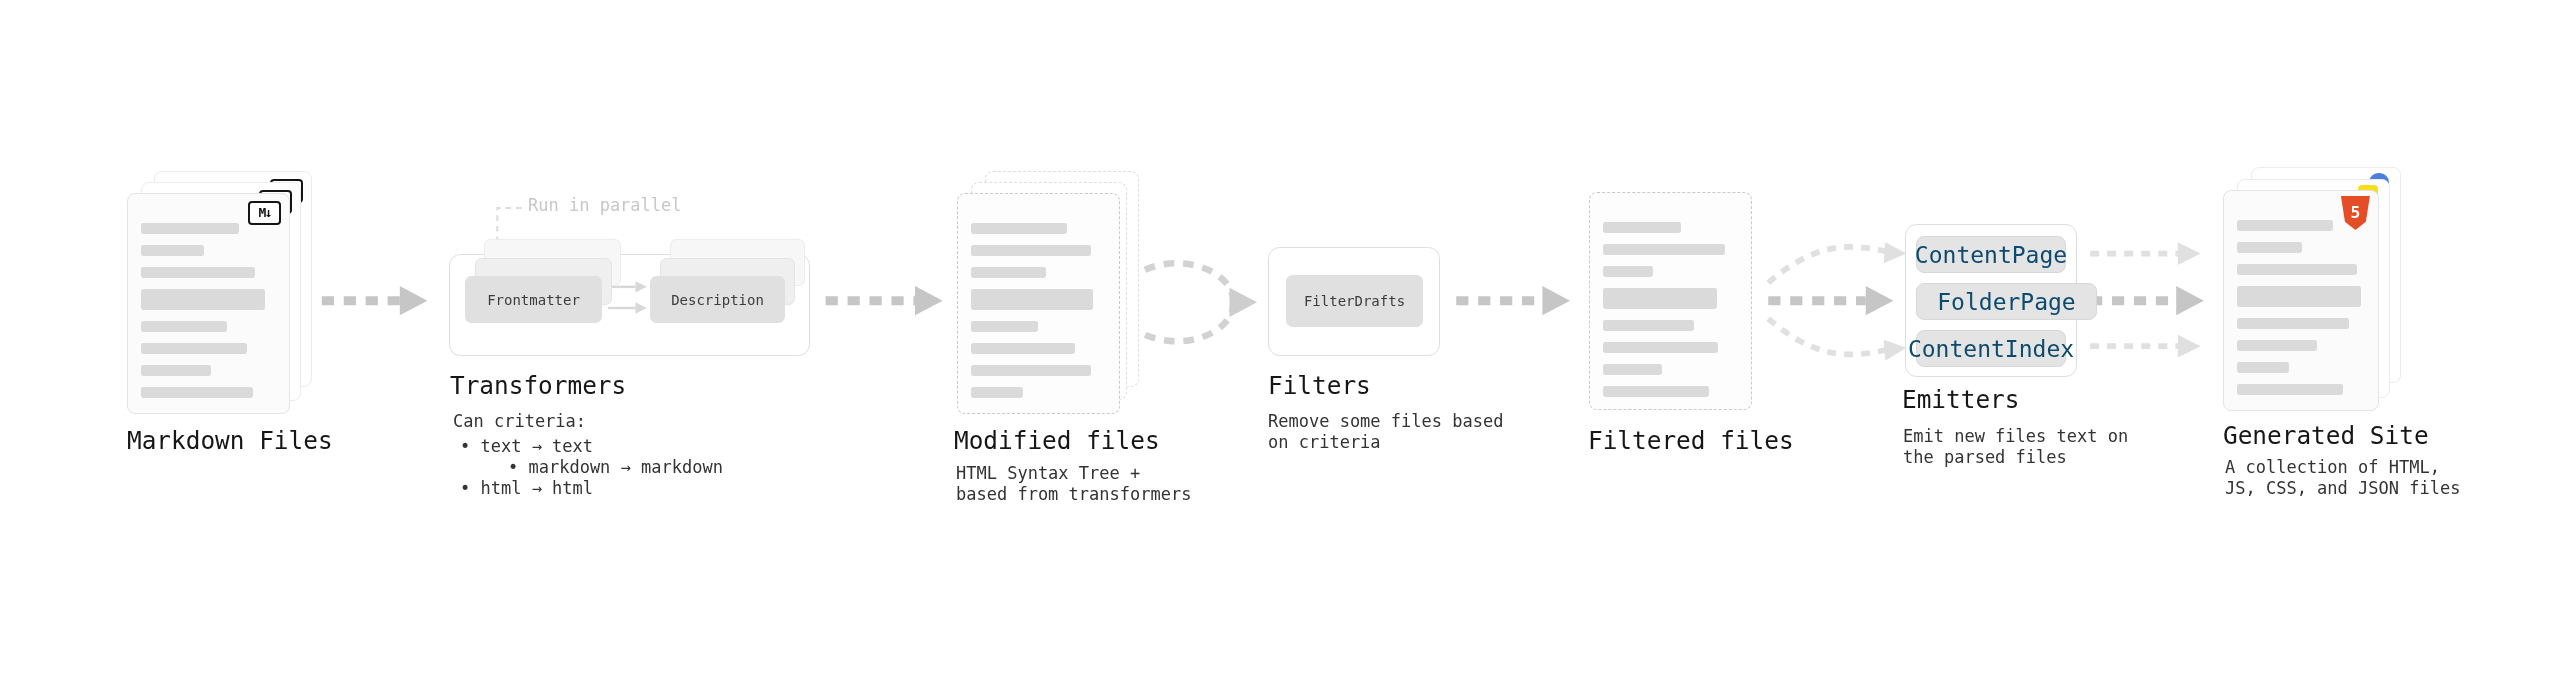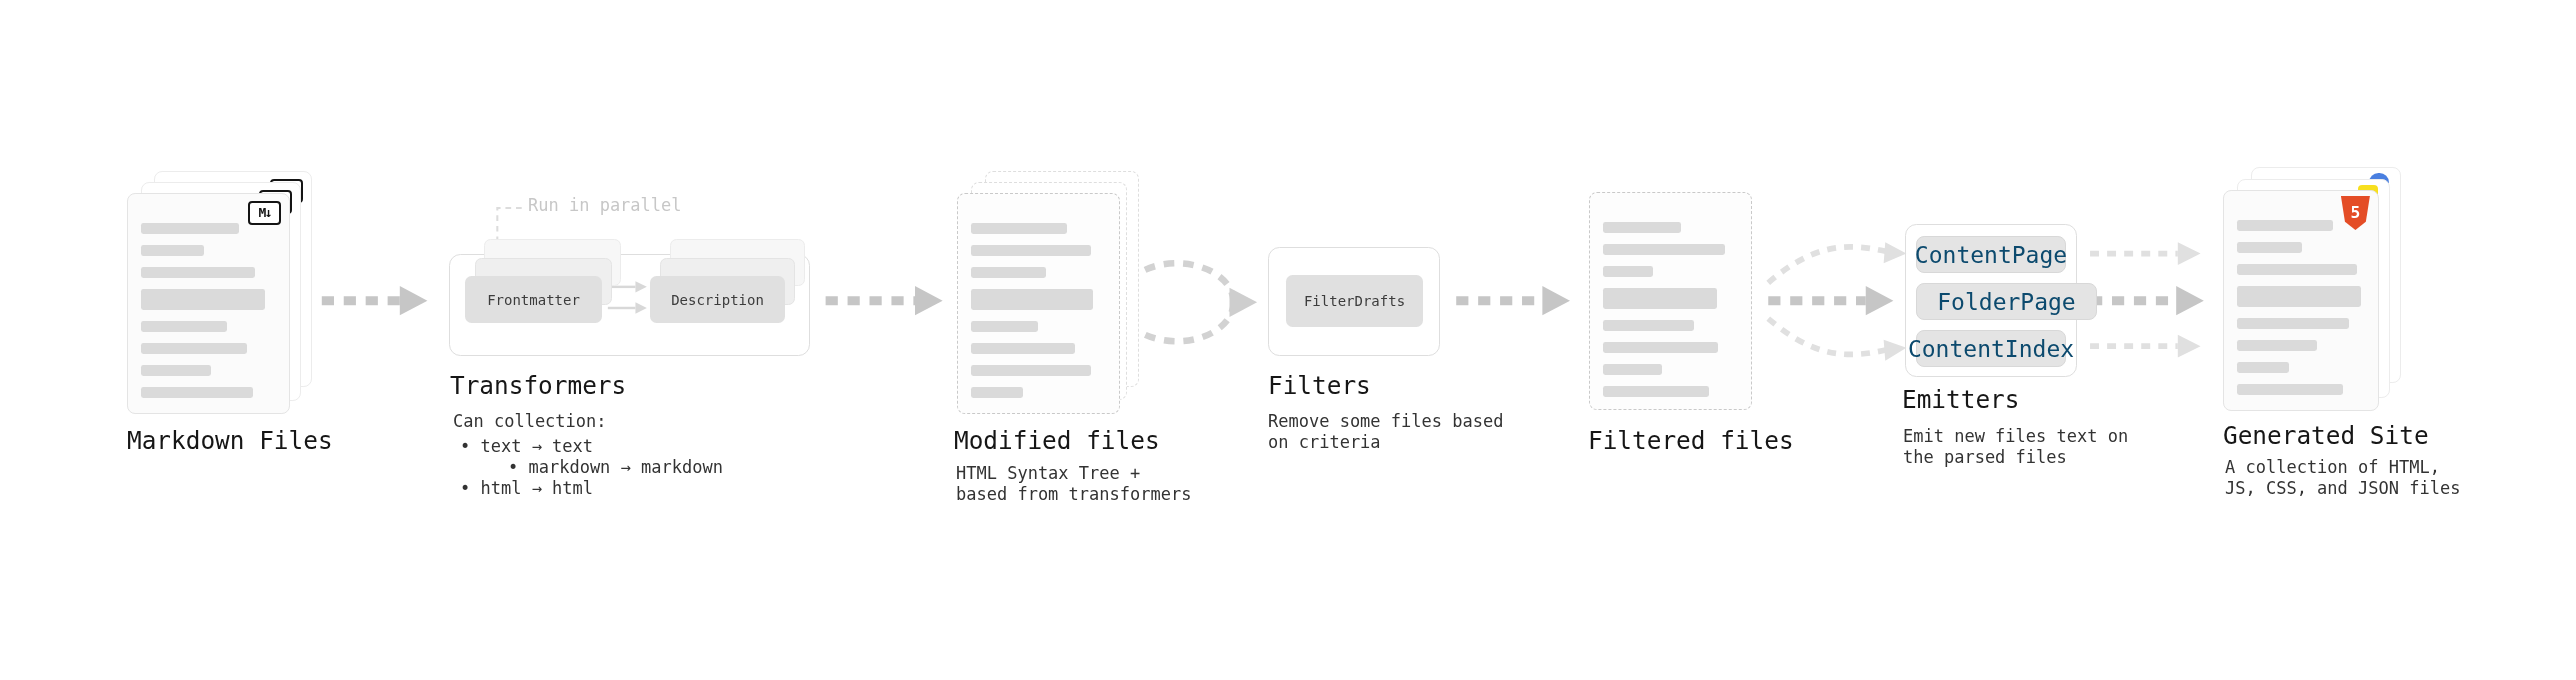--- a/index.html
+++ b/index.html
@@ -143,21 +143,21 @@
 
   <div class="gbox g2" style="left:484px; top:239px; width:137px; height:47px;"></div>
   <div class="gbox g1" style="left:475px; top:258px; width:137px; height:47px;"></div>
   <div class="gbox front" style="left:465px; top:276px; width:137px; height:47px;">Frontmatter</div>
 
   <div class="gbox g2" style="left:670px; top:239px; width:135px; height:47px;"></div>
   <div class="gbox g1" style="left:660px; top:258px; width:135px; height:47px;"></div>
   <div class="gbox front" style="left:650px; top:276px; width:135px; height:47px;">Description</div>
 
   <div class="stage-label" style="left:450px; top:371px;">Transformers</div>
-  <div class="sub" style="left:453px; top:411px;">Can collection:</div>
+  <div class="sub" style="left:453px; top:411px;">Can criteria:</div>
   <div class="sub" style="left:460px; top:436px;">• text → text</div>
   <div class="sub" style="left:460px; top:457px;margin-left:48px;">• markdown → markdown</div>
   <div class="sub" style="left:460px; top:478px;">• html → html</div>
 
   <div class="file-card ghost dashed" style="left:985px; top:171px; width:154px; height:216px;"></div>
   <div class="file-card ghost dashed" style="left:971px; top:182px; width:156px; height:218px;"></div>
   <div class="file-card dashed" style="left:957px; top:193px; width:163px; height:221px;">
     <div class="bar" style="width:96px;"></div>
     <div class="bar" style="width:120px;"></div>
     <div class="bar" style="width:75px;"></div>

